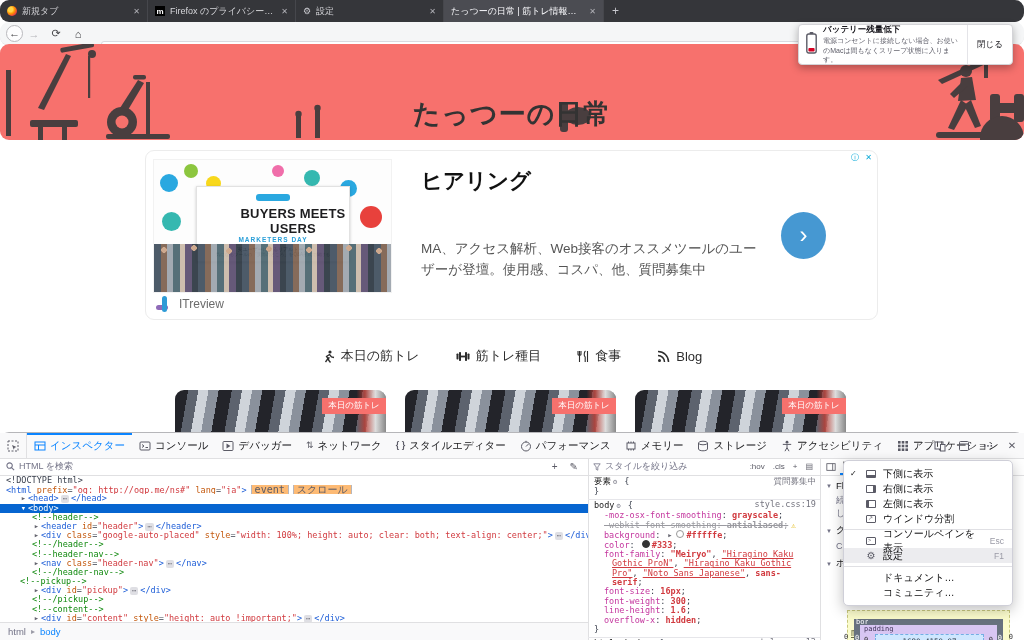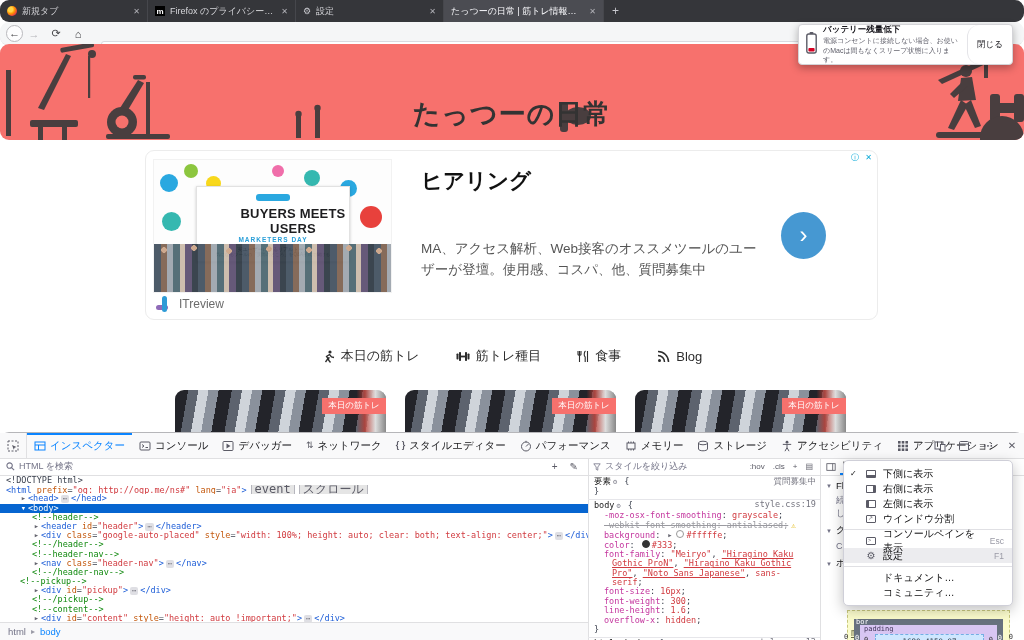--- a/index.html
+++ b/index.html
@@ -35,21 +35,21 @@
   #hamburger{margin-left:6px;color:#4a4a4f;font-size:11px;}
 
   
   #popup{left:798px;top:24px;width:213px;height:39px;background:#fff;border:1px solid #d4d4d8;border-radius:4px;
          box-shadow:0 3px 8px rgba(0,0,0,.3);z-index:60;display:flex;align-items:center;}
   #popup .bat{width:24px;text-align:center;}
   #popup .ptxt{flex:1;}
   #popup .ptitle{font-size:8.5px;font-weight:bold;color:#15141a;}
   #popup .pbody{font-size:7px;color:#5b5b66;line-height:1.35;width:138px;}
   #popup .pclose{border-left:1px solid #e4e4e8;align-self:stretch;display:flex;align-items:center;
-                 padding:0 9px;font-size:8.5px;color:#15141a;border-radius:12px;}
+                 padding:0 9px;font-size:8.5px;color:#15141a;}
 
   
   #hero{left:0;top:44px;width:1024px;height:96px;background:#f7716d;overflow:hidden;}
   #hero svg{position:absolute;left:0;top:0;}
   #hero-title{position:absolute;left:0;top:52px;width:100%;text-align:center;font-size:27px;font-weight:bold;
               color:#333;letter-spacing:1px;}
 
   
   #adcard{left:145px;top:150px;width:731px;height:168px;background:#fff;border:1px solid #ececec;}
   #adinfo{position:absolute;right:3px;top:1px;font-size:8px;color:#0caad8;letter-spacing:2px;}
@@ -115,40 +115,40 @@
   #mpanel{position:absolute;left:0;top:25px;width:588px;height:182px;border-right:1px solid #e0e0e2;overflow:hidden;}
   #msearch{height:17px;border-bottom:1px solid #e0e0e2;display:flex;align-items:center;gap:4px;padding:0 6px;
            font-size:9px;color:#737387;}
   #msearch .sp{flex:1;}
   #msearch .mi{color:#5b5b66;font-size:10px;padding:0 4px;}
   #mtree{font-family:"DejaVu Sans Mono",monospace;font-size:8.5px;}
   .mline{height:9.2px;line-height:9.4px;white-space:nowrap;overflow:hidden;}
   .tk-arr{display:inline-block;width:9px;text-align:center;font-size:5.5px;color:#65656f;vertical-align:1px;}
   .tk-pl{color:#393f4c;} .tk-t{color:#2160d8;} .tk-a{color:#c4590e;} .tk-v{color:#d13a3f;} .tk-c{color:#128a10;}
   .tk-ell{background:#dfdfe4;color:#5b5b66;border-radius:2px;padding:0 2px;margin:0 2px;font-size:7px;}
-  .tk-bdg{background:#e5e5e5;border:1px solid #b6b6bd;color:#5b5b66;border-radius:2px;padding:0 3px;margin-left:4px;font-size:12px;}
+  .tk-bdg{background:#fdba74;border:1px solid #b6b6bd;color:#5b5b66;border-radius:2px;padding:0 3px;margin-left:4px;font-size:10px;}
   .mline.sel{background:#0665d0;}
   .mline.sel span{color:#fff !important;}
   #mcrumb{position:absolute;left:0;bottom:0;width:588px;height:17px;background:#f9f9fa;border-top:1px solid #e0e0e2;
           display:flex;align-items:center;font-size:9.5px;gap:5px;padding:0 8px;}
   #mcrumb .c1{color:#737387;} #mcrumb .sep{color:#9a9aa6;font-size:8px;} #mcrumb .c2{color:#0a84ff;}
 
   
   #rpanel{position:absolute;left:588px;top:25px;width:232px;height:213px;border-right:1px solid #e0e0e2;overflow:hidden;}
   #rfilter{height:17px;border-bottom:1px solid #e0e0e2;display:flex;align-items:center;gap:4px;padding:0 5px;
            font-size:9px;color:#737387;}
   #rfilter .sp{flex:1;}
   #rfilter .rtool{font-size:8px;color:#5b5b66;padding:0 2px;}
   #rules{font-family:"DejaVu Sans Mono",monospace;font-size:8.5px;padding-top:1px;}
   .rline{min-height:9.3px;line-height:9.4px;padding-left:6px;position:relative;white-space:nowrap;}
   .rline.ind{padding-left:16px;}
   .rline.wrap{white-space:normal;padding-left:24px;text-indent:-8px;padding-right:14px;}
   .rline .rl{position:absolute;right:4px;top:0;color:#74747f;}
   .rline.sep-top{border-top:1px solid #e6e6ea;margin-top:2px;padding-top:1px;}
-  .tk-sel{color:#222;} .tk-prop{color:#c4369e;} .tk-val{color:#d13a3f;}
+  .tk-sel{color:#222;} .tk-prop{color:#c4369e;} .tk-val{color:#d13a3f;font-weight:bold;}
   .tk-lnk{color:#d13a3f;text-decoration:underline;}
   .tk-gear{color:#8a8a95;font-size:7px;margin:0 2px;}
   .tk-warn{color:#e0b400;font-size:7.5px;margin-left:3px;text-decoration:none;}
   .tk-swW,.tk-swB{display:inline-block;width:6px;height:6px;border-radius:50%;margin:0 2px;vertical-align:-0.5px;}
   .tk-swW{background:#fff;border:1px solid #999;} .tk-swB{background:#333;border:1px solid #333;}
   .rline.ovr .tk-prop,.rline.ovr .tk-val,.rline.ovr .tk-pl{text-decoration:line-through;color:#9a9aa0;}
 
   
   #lpanel{position:absolute;left:820px;top:25px;width:204px;height:183px;overflow:hidden;}
   #ltabs{height:17px;border-bottom:1px solid #e0e0e2;display:flex;align-items:center;gap:4px;padding:0 6px;font-size:9.5px;color:#18181b;}

